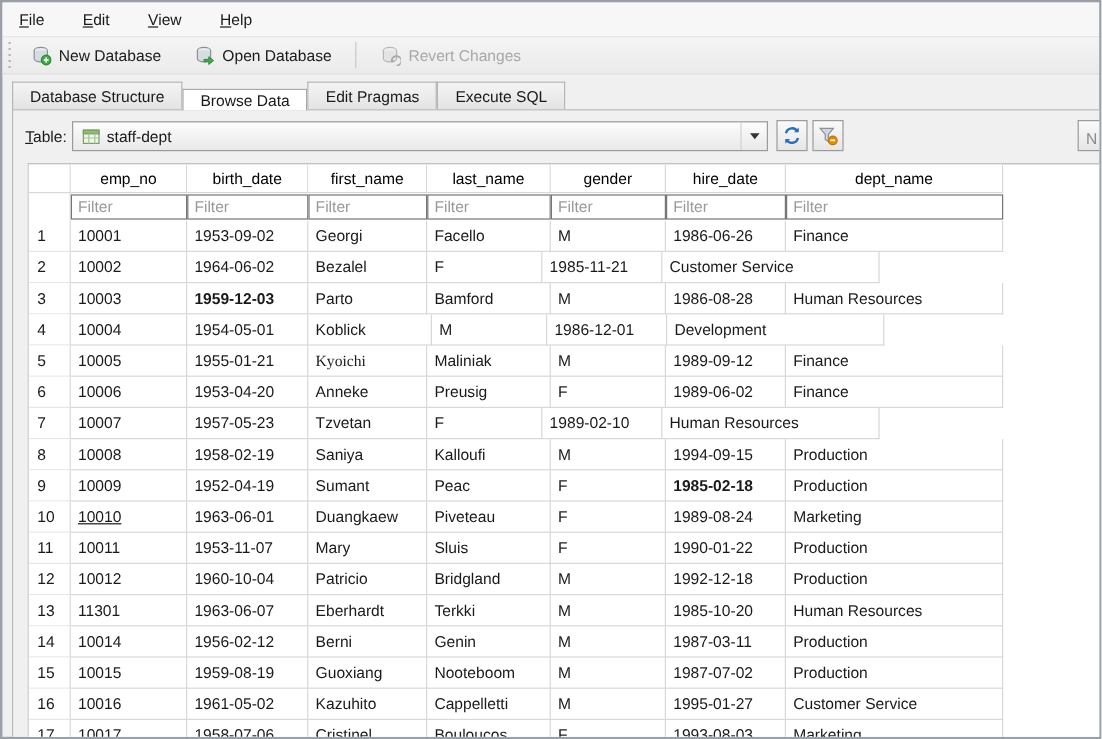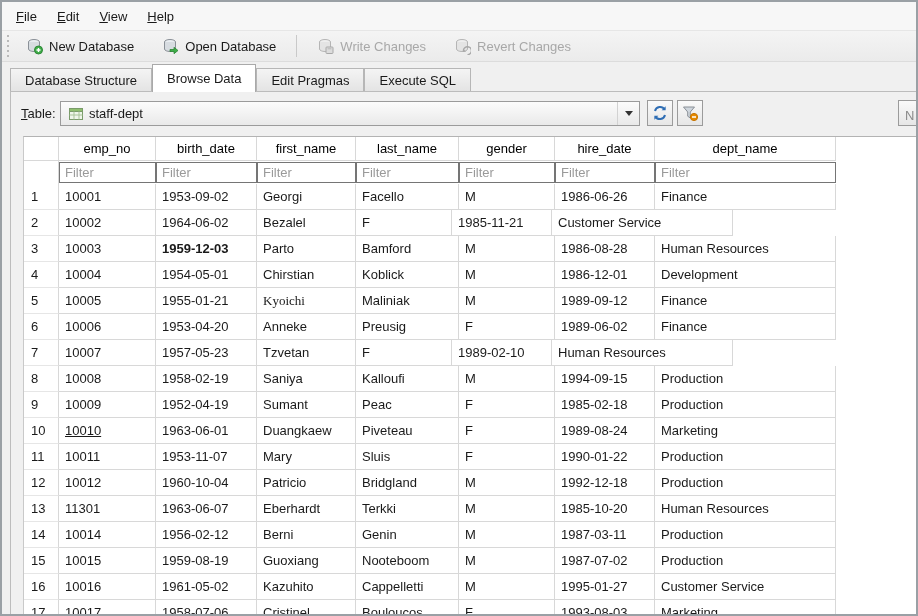--- a/index.html
+++ b/index.html
@@ -7,21 +7,21 @@
   body { font-family:"Liberation Sans", sans-serif; font-size:13px; color:#1a1a1a; }
 
   #window {
     position:relative; width:918px; height:616px;
     background:#f0f0f0; border:2px solid #9aa0a5; overflow:hidden;
   }
 
   
   .menubar {
     position:absolute; left:0; top:0; right:0; height:28px;
-    background:#f7f7f7; display:flex; align-items:stretch; padding-left:4px;
+    background:#f7f7f7; display:flex; align-items:stretch; padding-left:4px;gap:12px;
   }
   .menu-item { display:flex; align-items:center; padding:0 10px; cursor:default; }
   .mn { text-decoration:underline; }
 
   
   .toolbar {
     position:absolute; left:0; top:28px; right:0; height:32px;
     background:linear-gradient(#f4f4f4,#ebebeb);
     border-top:1px solid #e6e6e6; border-bottom:1px solid #dcdcdc;
     display:flex; align-items:center;
@@ -41,21 +41,21 @@
 
   
   .tabbar { position:absolute; left:8px; top:64px; right:0; height:26px; display:flex; align-items:flex-end; }
   .tab {
     height:24px; display:flex; align-items:center; padding:0 14px;
     background:linear-gradient(#f4f4f4,#e3e3e3);
     border:1px solid #b6b6b6; border-bottom:none; margin-right:0;
     font-size:13px; position:relative;
   }
   .tab.active {
-    height:28px; background:#ffffff; z-index:3;
+    height:18px; background:#ffffff; z-index:3;
     border-color:#a9a9a9; margin-top:-4px;
   }
 
   
   .panel {
     position:absolute; left:8px; top:89px; width:910px; height:527px;
     background:#f0f0f0; border-left:1px solid #bcbcbc; border-top:1px solid #bcbcbc;
     z-index:1;
   }
 
@@ -160,31 +160,20 @@
             <ellipse cx="8" cy="4" rx="5.5" ry="2.5" fill="#e9edf1" stroke="#8a9097"></ellipse>
             <path d="M2.5 4v7c0 1.4 2.5 2.5 5.5 2.5s5.5-1.1 5.5-2.5V4" fill="#d7dce1" stroke="#8a9097"></path>
             <path d="M8 11.5h4v-2.2l4 3.2-4 3.2v-2.2H8z" fill="#3fae49" stroke="#2d8536" stroke-width="0.8"></path>
           </svg>
       </span>
       <span>Open Database</span>
     </div>
 
     <div class="tsep"></div>
 
-    <div class="tbtn disabled">
-      <span class="ticon">
-        <svg viewBox="0 0 17 17" width="17" height="17">
-            <ellipse cx="8" cy="4" rx="5.5" ry="2.5" fill="#eeeeee" stroke="#b5b5b5"></ellipse>
-            <path d="M2.5 4v7c0 1.4 2.5 2.5 5.5 2.5s5.5-1.1 5.5-2.5V4" fill="#e4e4e4" stroke="#b5b5b5"></path>
-            <rect x="9" y="9" width="7" height="6.5" rx="0.8" fill="#dcdcdc" stroke="#a8a8a8"></rect>
-            <rect x="10.6" y="9" width="3.8" height="2.4" fill="#c3c3c3"></rect>
-          </svg>
-      </span>
-      <span>Write Changes</span>
-    </div>
 
     <div class="tbtn disabled">
       <span class="ticon">
         <svg viewBox="0 0 17 17" width="17" height="17">
             <ellipse cx="8" cy="4" rx="5.5" ry="2.5" fill="#eeeeee" stroke="#b5b5b5"></ellipse>
             <path d="M2.5 4v7c0 1.4 2.5 2.5 5.5 2.5s5.5-1.1 5.5-2.5V4" fill="#e4e4e4" stroke="#b5b5b5"></path>
             <path d="M9.5 13.5a4 4 0 1 1 4 3.2" fill="none" stroke="#a8a8a8" stroke-width="1.4"></path>
             <path d="M9 11l.4 3 2.8-.6z" fill="#a8a8a8"></path>
           </svg>
       </span>
@@ -298,21 +287,20 @@
             <div class="data-cell" style="width: 99px;">Parto</div>
             <div class="data-cell" style="width: 103px;">Bamford</div>
             <div class="data-cell" style="width: 96px;">M</div>
             <div class="data-cell" style="width: 100px;">1986-08-28</div>
             <div class="data-cell" style="width: 181px;">Human Resources</div>
           </div>
           <div class="data-row">
             <div class="rownum-cell" style="width: 35px;">4</div>
             <div class="data-cell" style="width: 97px;">10004</div>
             <div class="data-cell" style="width: 101px;">1954-05-01</div>
-            <div class="data-cell" style="width: 99px;">Chirstian</div>
             <div class="data-cell" style="width: 103px;">Koblick</div>
             <div class="data-cell" style="width: 96px;">M</div>
             <div class="data-cell" style="width: 100px;">1986-12-01</div>
             <div class="data-cell" style="width: 181px;">Development</div>
           </div>
           <div class="data-row">
             <div class="rownum-cell" style="width: 35px;">5</div>
             <div class="data-cell" style="width: 97px;">10005</div>
             <div class="data-cell" style="width: 101px;">1955-01-21</div>
             <div class="data-cell" style="width: 99px; font-family: Liberation Serif, serif;">Kyoichi</div>
@@ -350,21 +338,21 @@
             <div class="data-cell" style="width: 100px;">1994-09-15</div>
             <div class="data-cell" style="width: 181px;">Production</div>
           </div>
           <div class="data-row">
             <div class="rownum-cell" style="width: 35px;">9</div>
             <div class="data-cell" style="width: 97px;">10009</div>
             <div class="data-cell" style="width: 101px;">1952-04-19</div>
             <div class="data-cell" style="width: 99px;">Sumant</div>
             <div class="data-cell" style="width: 103px;">Peac</div>
             <div class="data-cell" style="width: 96px;">F</div>
-            <div class="data-cell" style="width: 100px;">1985-02-18</div>
+            <div class="data-cell" style="width: 100px; font-weight: bold;">1985-02-18</div>
             <div class="data-cell" style="width: 181px;">Production</div>
           </div>
           <div class="data-row">
             <div class="rownum-cell" style="width: 35px;">10</div>
             <div class="data-cell" style="width: 97px; text-decoration: underline;">10010</div>
             <div class="data-cell" style="width: 101px;">1963-06-01</div>
             <div class="data-cell" style="width: 99px;">Duangkaew</div>
             <div class="data-cell" style="width: 103px;">Piveteau</div>
             <div class="data-cell" style="width: 96px;">F</div>
             <div class="data-cell" style="width: 100px;">1989-08-24</div>

